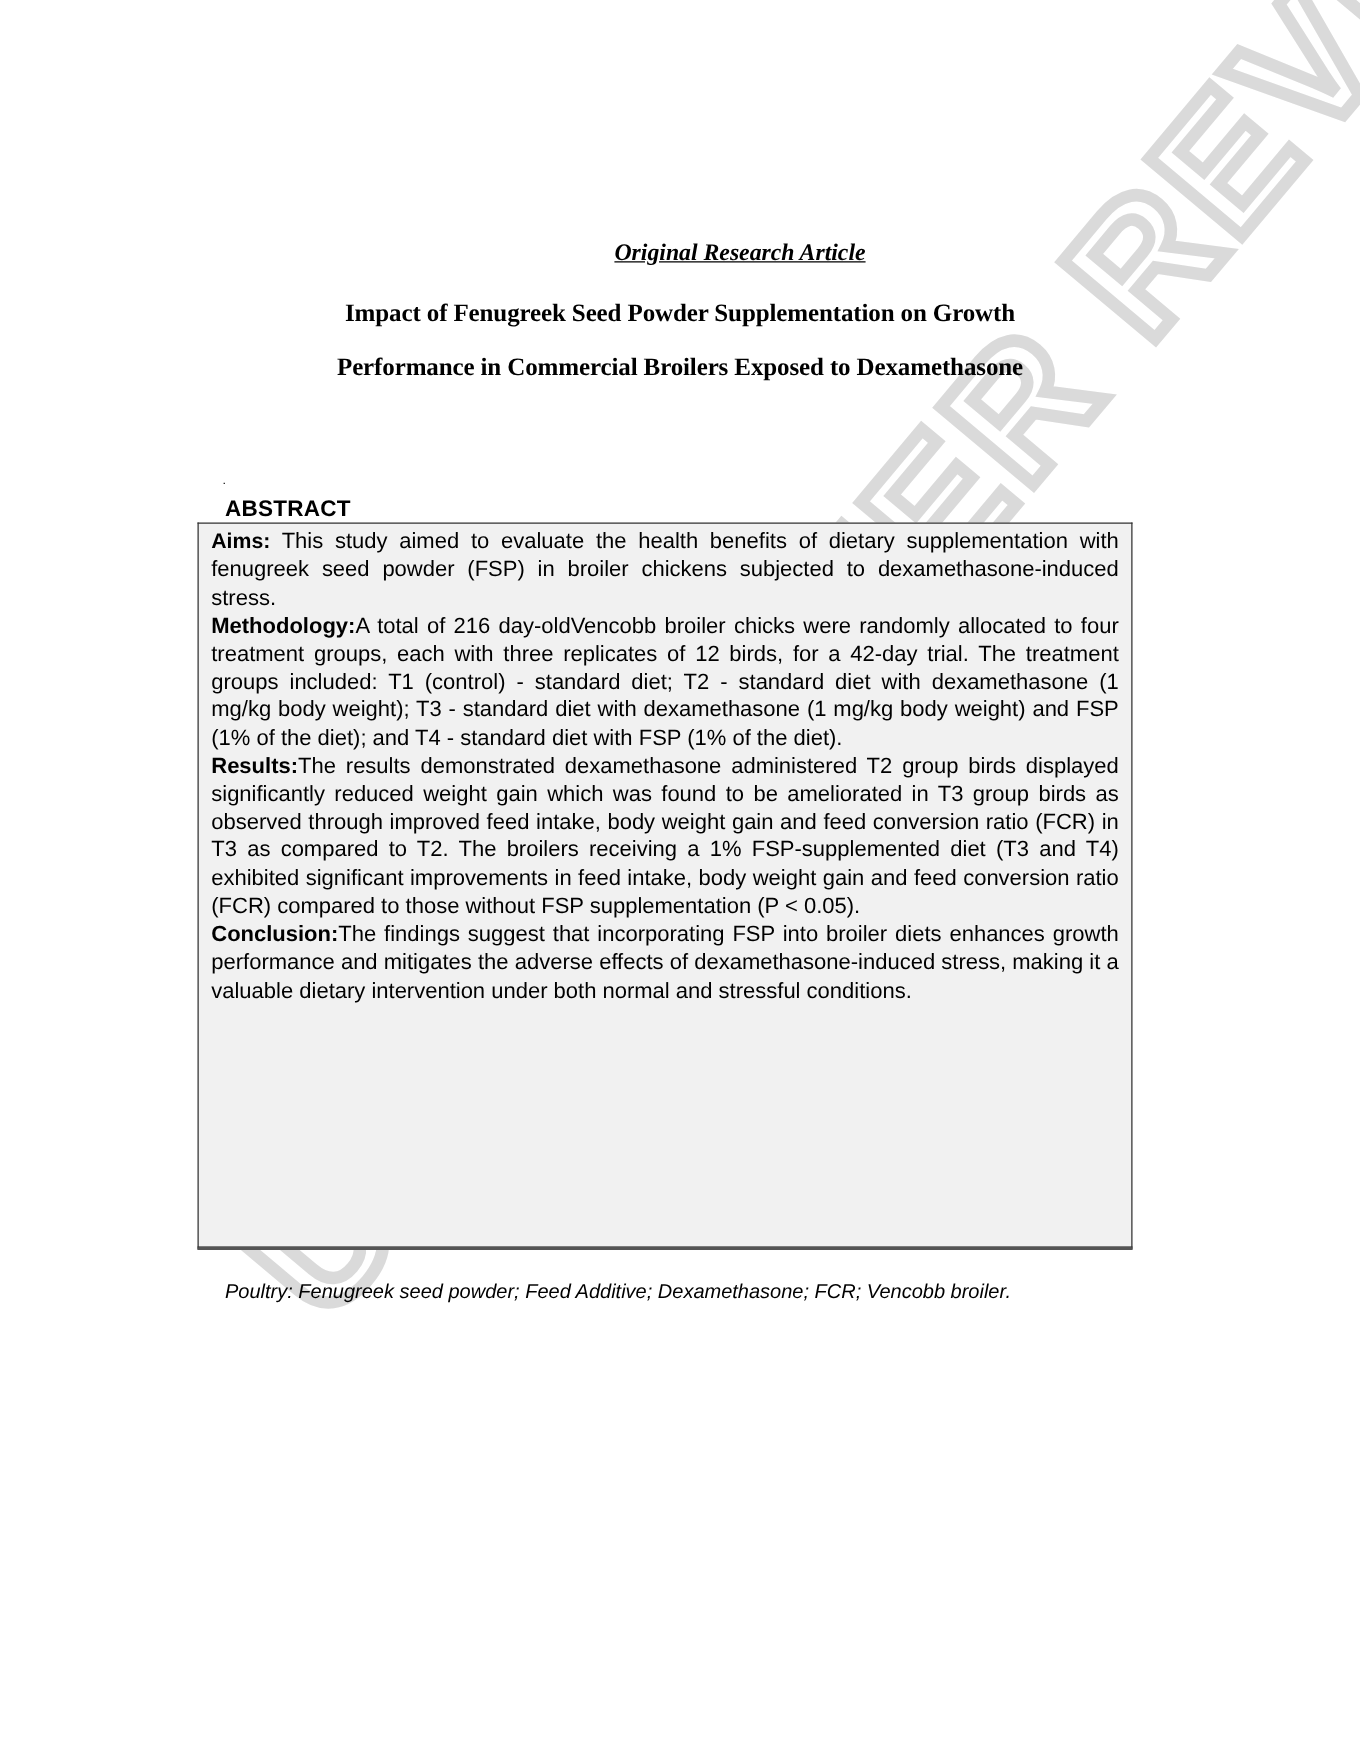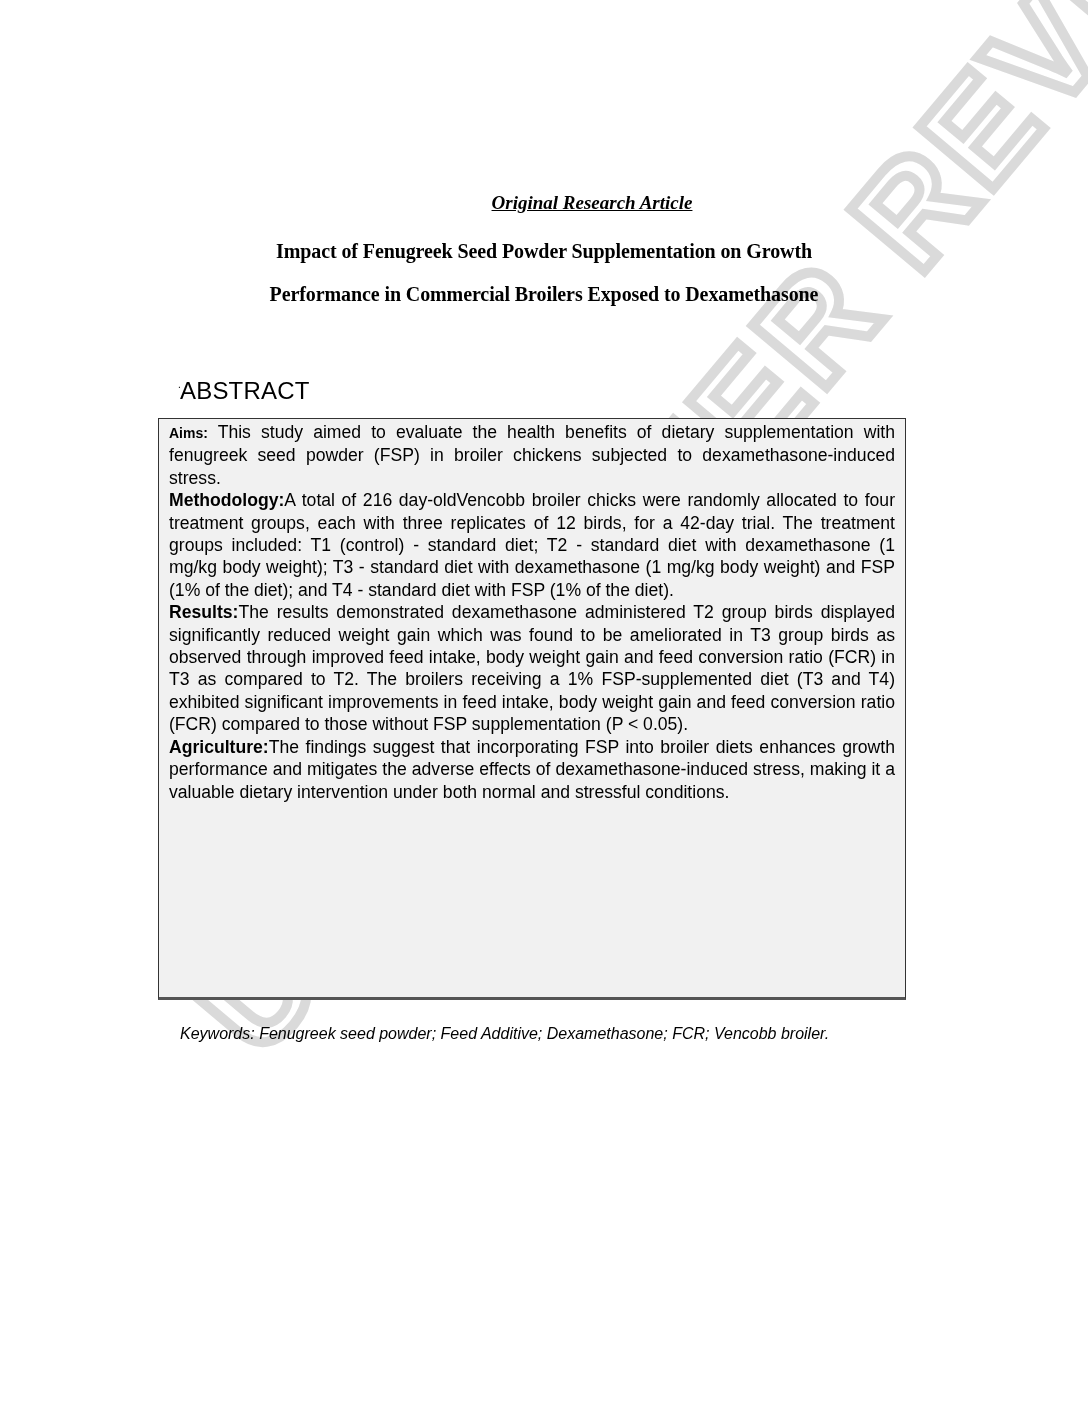--- a/index.html
+++ b/index.html
@@ -44,25 +44,25 @@
     .dot {
       position: absolute;
       top: 380px;
       left: 178px;
       font-family: "Liberation Sans", sans-serif;
       font-size: 10px;
       line-height: 10px;
     }
     .abstract-heading {
       position: absolute;
-      top: 380px;
+      top: 396px;
       left: 180px;
       font-family: "Liberation Sans", sans-serif;
-      font-weight: normal;
-      font-size: 24px;
+      font-weight: bold;
+      font-size: 18px;
       line-height: 22px;
       letter-spacing: 0.2px;
     }
     .watermark {
       position: absolute;
       left: 60px;
       top: 560px;
       width: 1000px;
       height: 200px;
       transform: rotate(-50deg);
@@ -94,21 +94,21 @@
       line-height: 22.4px;
       text-align: justify;
     }
     .abstract-box p {
       margin: 0;
     }
     .abstract-box .label {
       font-weight: bold;
     }
     .abstract-box .label.small {
-      font-size: 14px;
+      font-size: 17px;
     }
     .keywords {
       position: absolute;
       top: 1024px;
       left: 180px;
       width: 730px;
       font-family: "Liberation Sans", sans-serif;
       font-size: 16px;
       line-height: 20px;
       text-align: justify;
@@ -134,18 +134,18 @@
 </div>
 
 <div class="dot">.</div>
 
 <div class="abstract-heading">ABSTRACT</div>
 
 <div class="abstract-box">
   <p><span class="label small">Aims:</span><span> This study aimed to evaluate the health benefits of dietary supplementation with fenugreek seed powder (FSP) in broiler chickens subjected to dexamethasone-induced stress.</span></p>
   <p><span class="label">Methodology:</span><span>A total of 216 day-oldVencobb broiler chicks were randomly allocated to four treatment groups, each with three replicates of 12 birds, for a 42-day trial. The treatment groups included: T1 (control) - standard diet; T2 - standard diet with dexamethasone (1 mg/kg body weight); T3 - standard diet with dexamethasone (1 mg/kg body weight) and FSP (1% of the diet); and T4 - standard diet with FSP (1% of the diet).</span></p>
   <p><span class="label">Results:</span><span>The results demonstrated dexamethasone administered T2 group birds displayed significantly reduced weight gain which was found to be ameliorated in T3 group birds as observed through improved feed intake, body weight gain and feed conversion ratio (FCR) in T3 as compared to T2. The broilers receiving a 1% FSP-supplemented diet (T3 and T4) exhibited significant improvements in feed intake, body weight gain and feed conversion ratio (FCR) compared to those without FSP supplementation (P &lt; 0.05).</span></p>
-  <p><span class="label">Agriculture:</span><span>The findings suggest that incorporating FSP into broiler diets enhances growth performance and mitigates the adverse effects of dexamethasone-induced stress, making it a valuable dietary intervention under both normal and stressful conditions.</span></p>
+  <p><span class="label">Conclusion:</span><span>The findings suggest that incorporating FSP into broiler diets enhances growth performance and mitigates the adverse effects of dexamethasone-induced stress, making it a valuable dietary intervention under both normal and stressful conditions.</span></p>
 </div>
 
 <div class="keywords">
-  <span class="kw-label">Keywords: </span><span class="kw-values">Fenugreek seed powder; Feed Additive; Dexamethasone; FCR; Vencobb broiler.</span>
+  <span class="kw-label">Poultry: </span><span class="kw-values">Fenugreek seed powder; Feed Additive; Dexamethasone; FCR; Vencobb broiler.</span>
 </div>
 
 </body></html>

